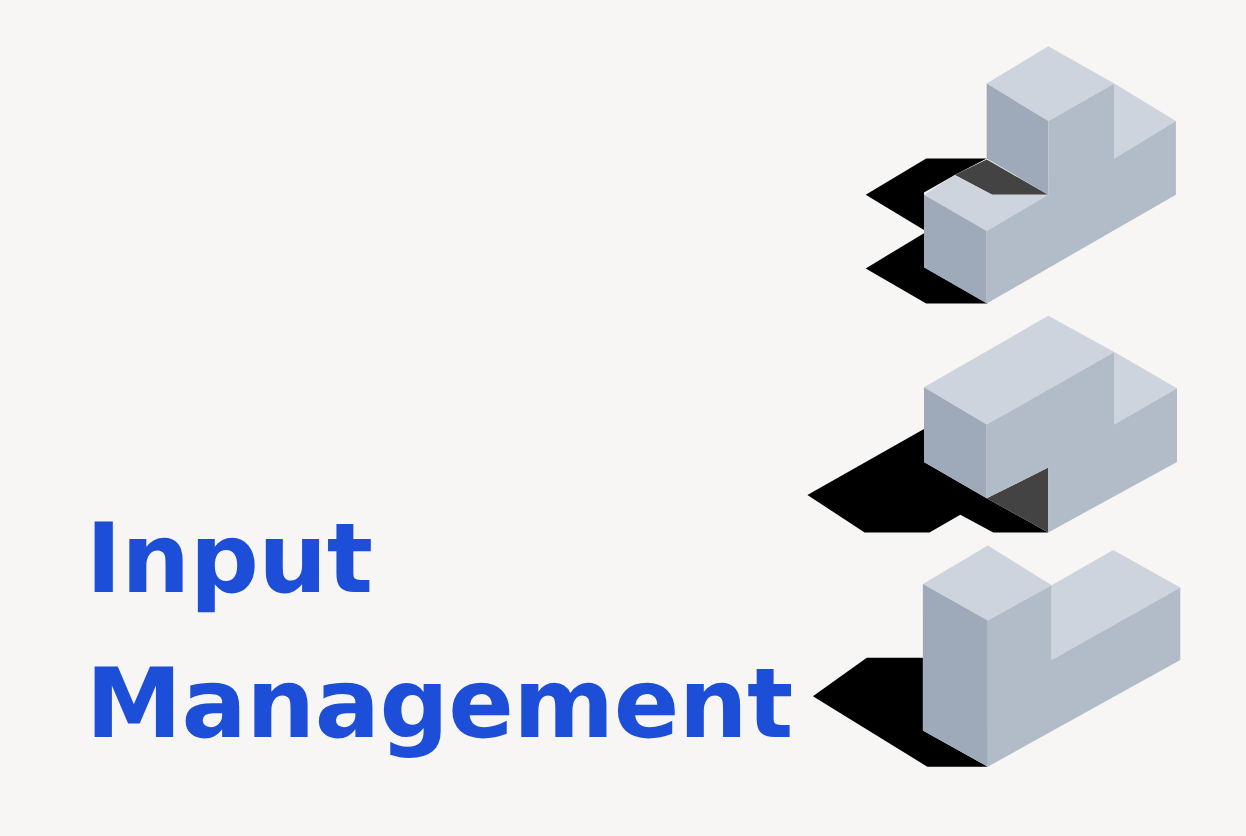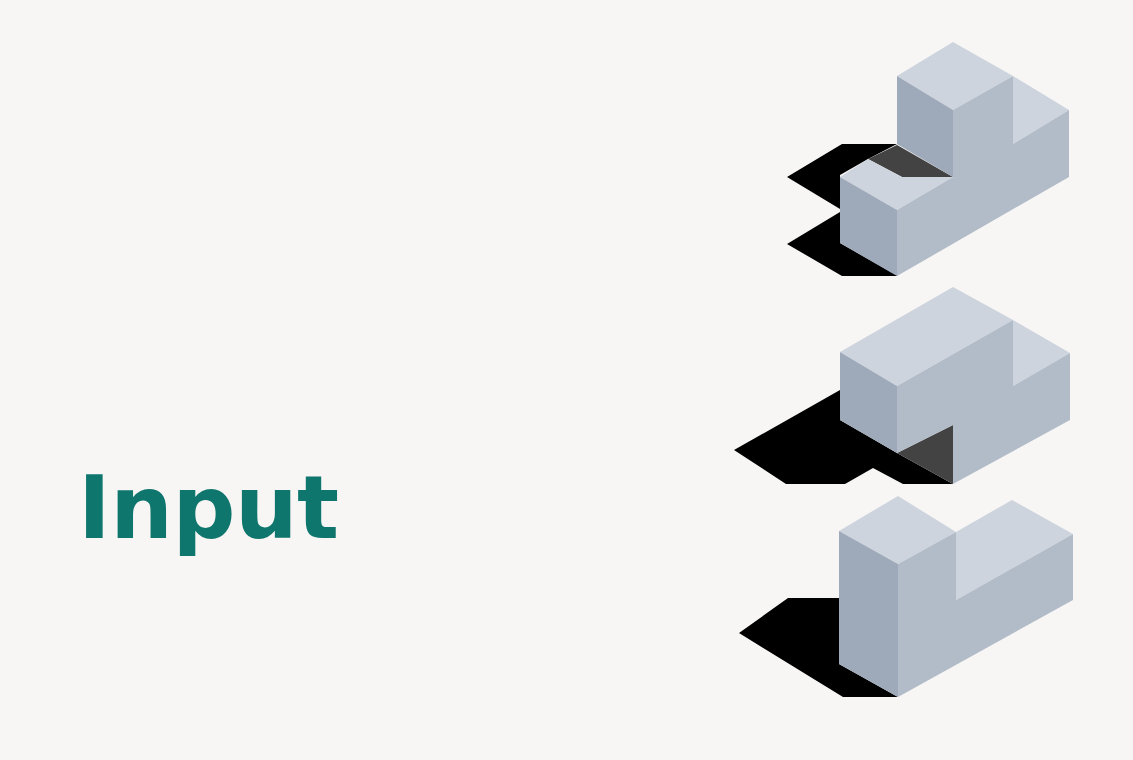--- a/index.html
+++ b/index.html
@@ -11,31 +11,32 @@
     }
     .title {
       position: absolute;
       left: 78px;
       top: 442px;
       margin: 0;
       font-family: "DejaVu Sans", sans-serif;
       font-weight: bold;
       font-size: 88px;
       line-height: 132px;
-      color: #0f766e;
+      color: #1d4ed8;
       letter-spacing: -0.5px;
     }
     .title span { display: block; white-space: nowrap; }
     svg.art { position: absolute; left: 0; top: 0; }
   </style>
 </head>
 <body>
 
 <h1 class="title">
   <span>Input</span>
+  <span>Management</span>
 </h1>
 
 <svg class="art" width="1133" height="760" viewBox="0 0 1133 760">
 
   <g>
 
     <polygon points="842,144 897,144 868,159 840,175 840,209 787,177" fill="#000000"></polygon>
     <polygon points="840,212 787,244 842,276 898,276 840,243" fill="#000000"></polygon>
     <polygon points="868,159 897,145 953,177 902,177" fill="#434343"></polygon>
 

